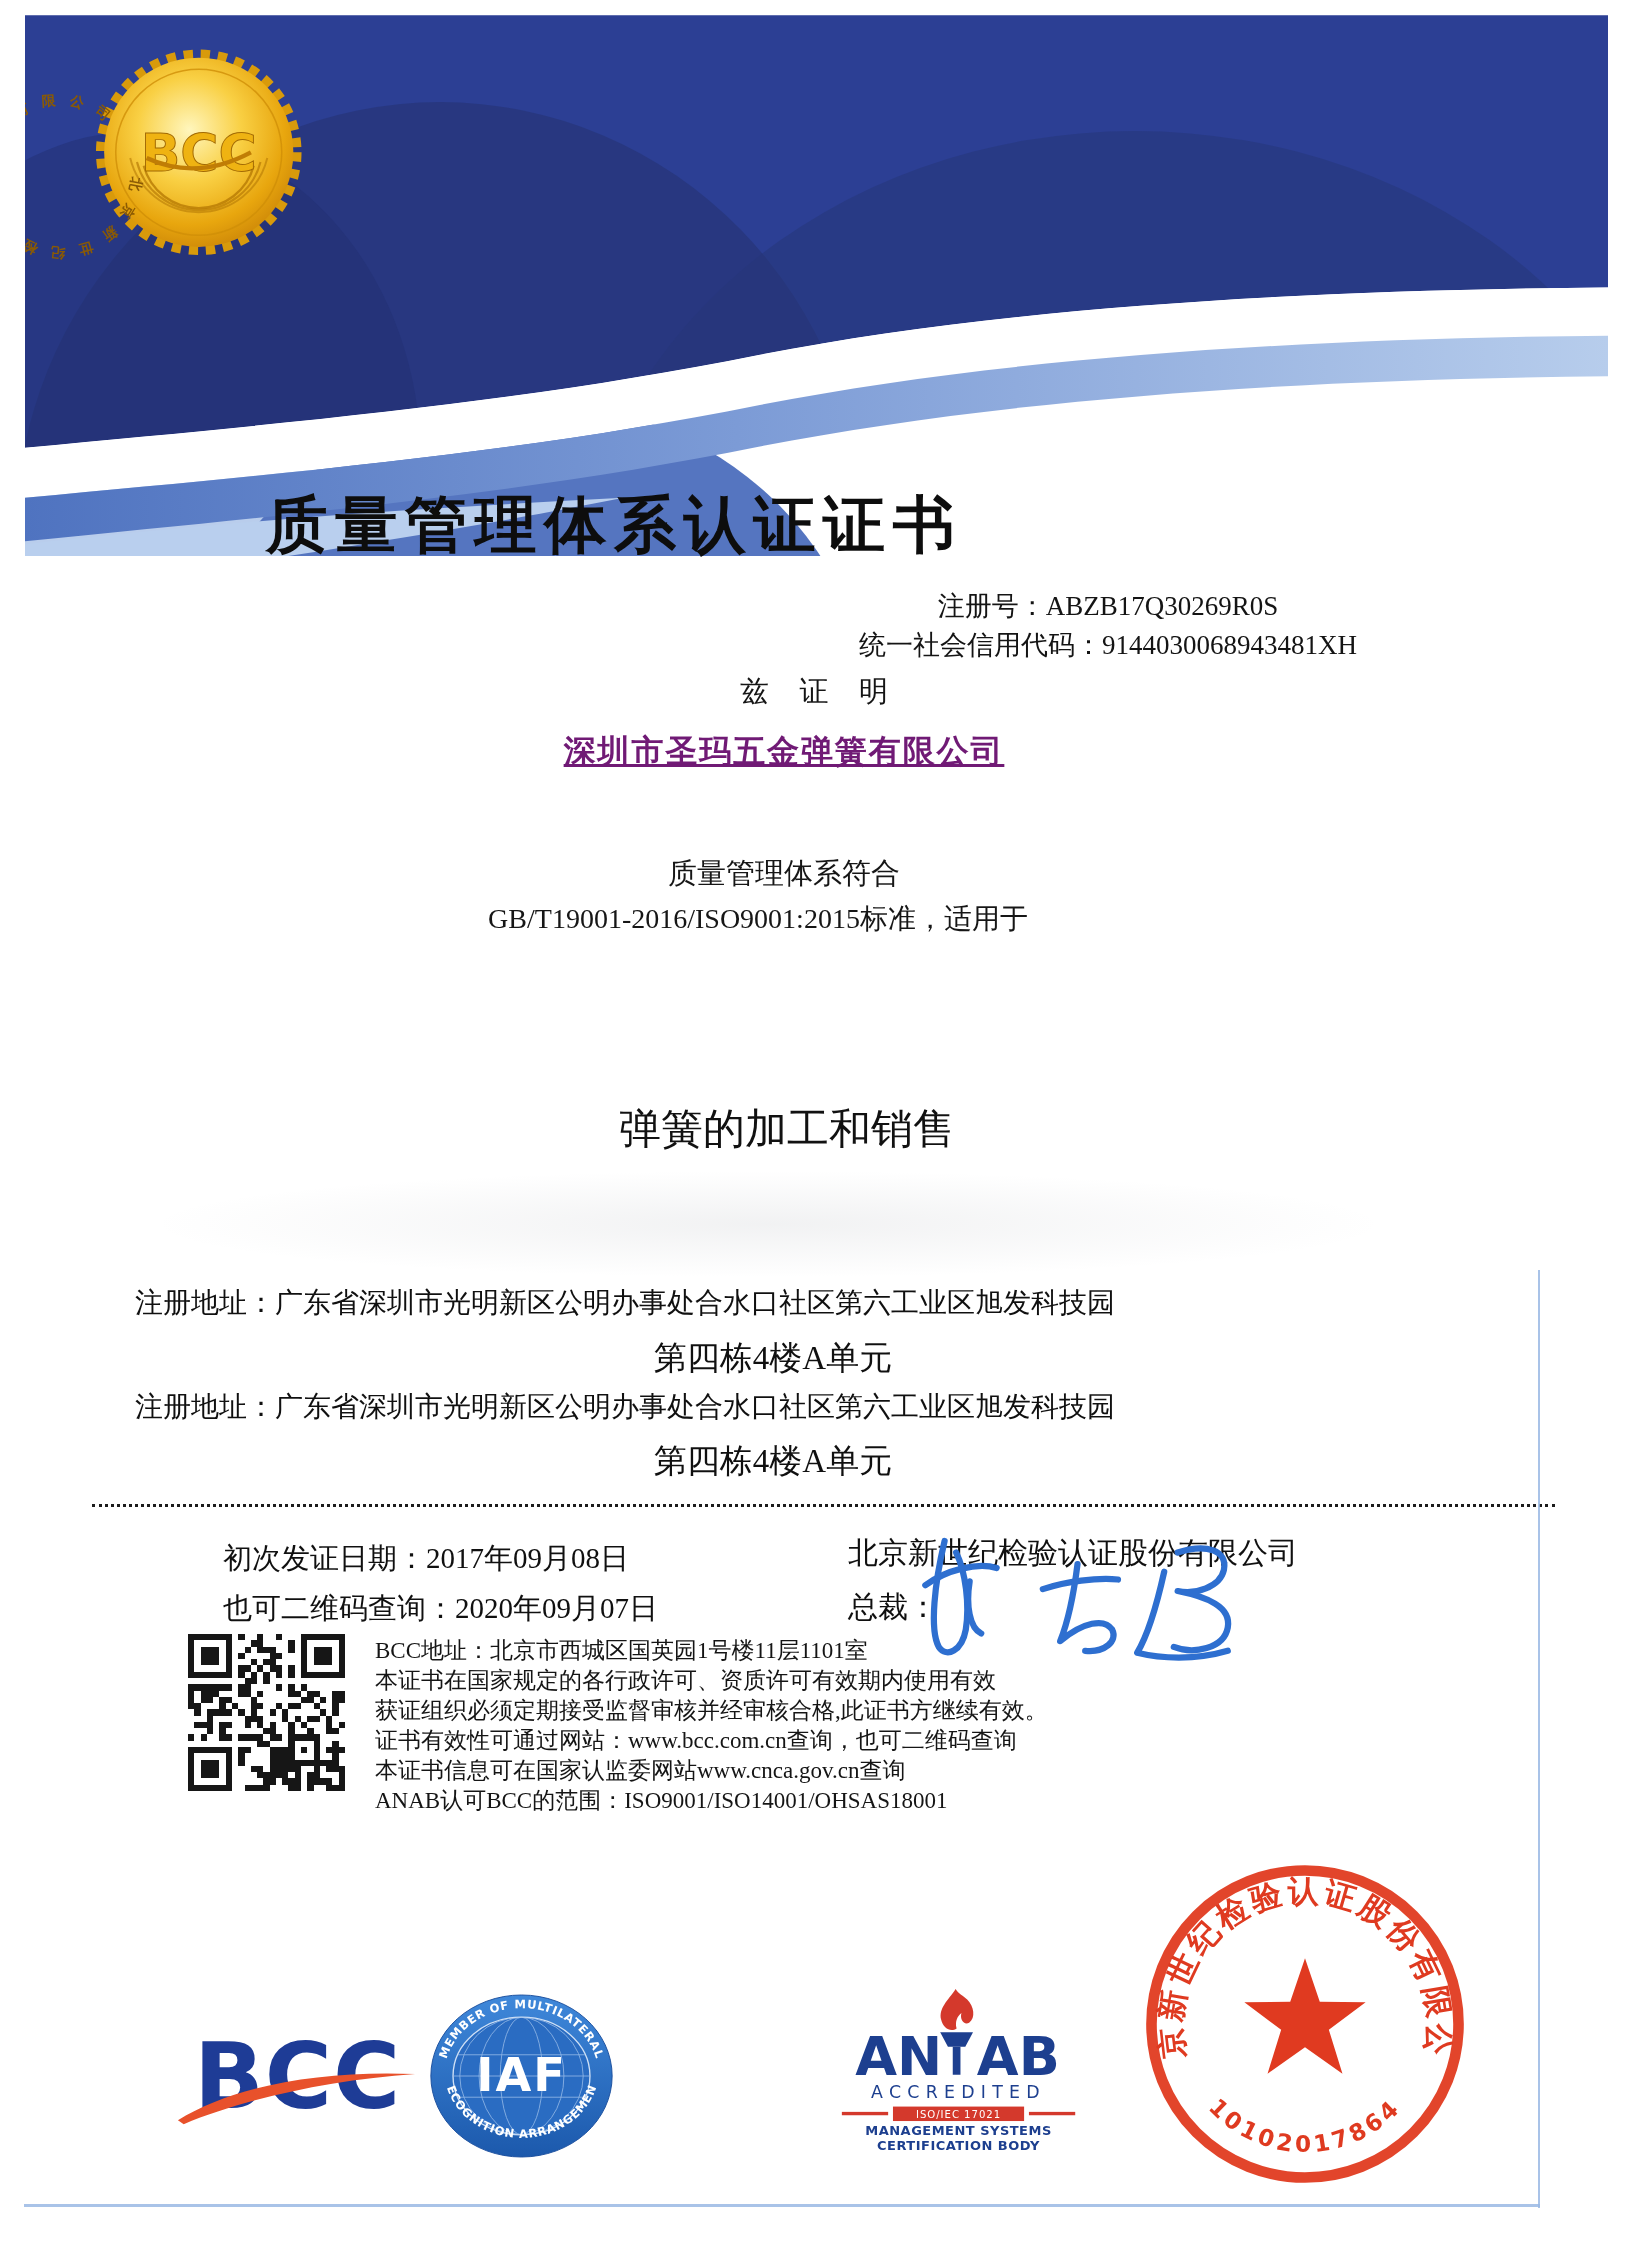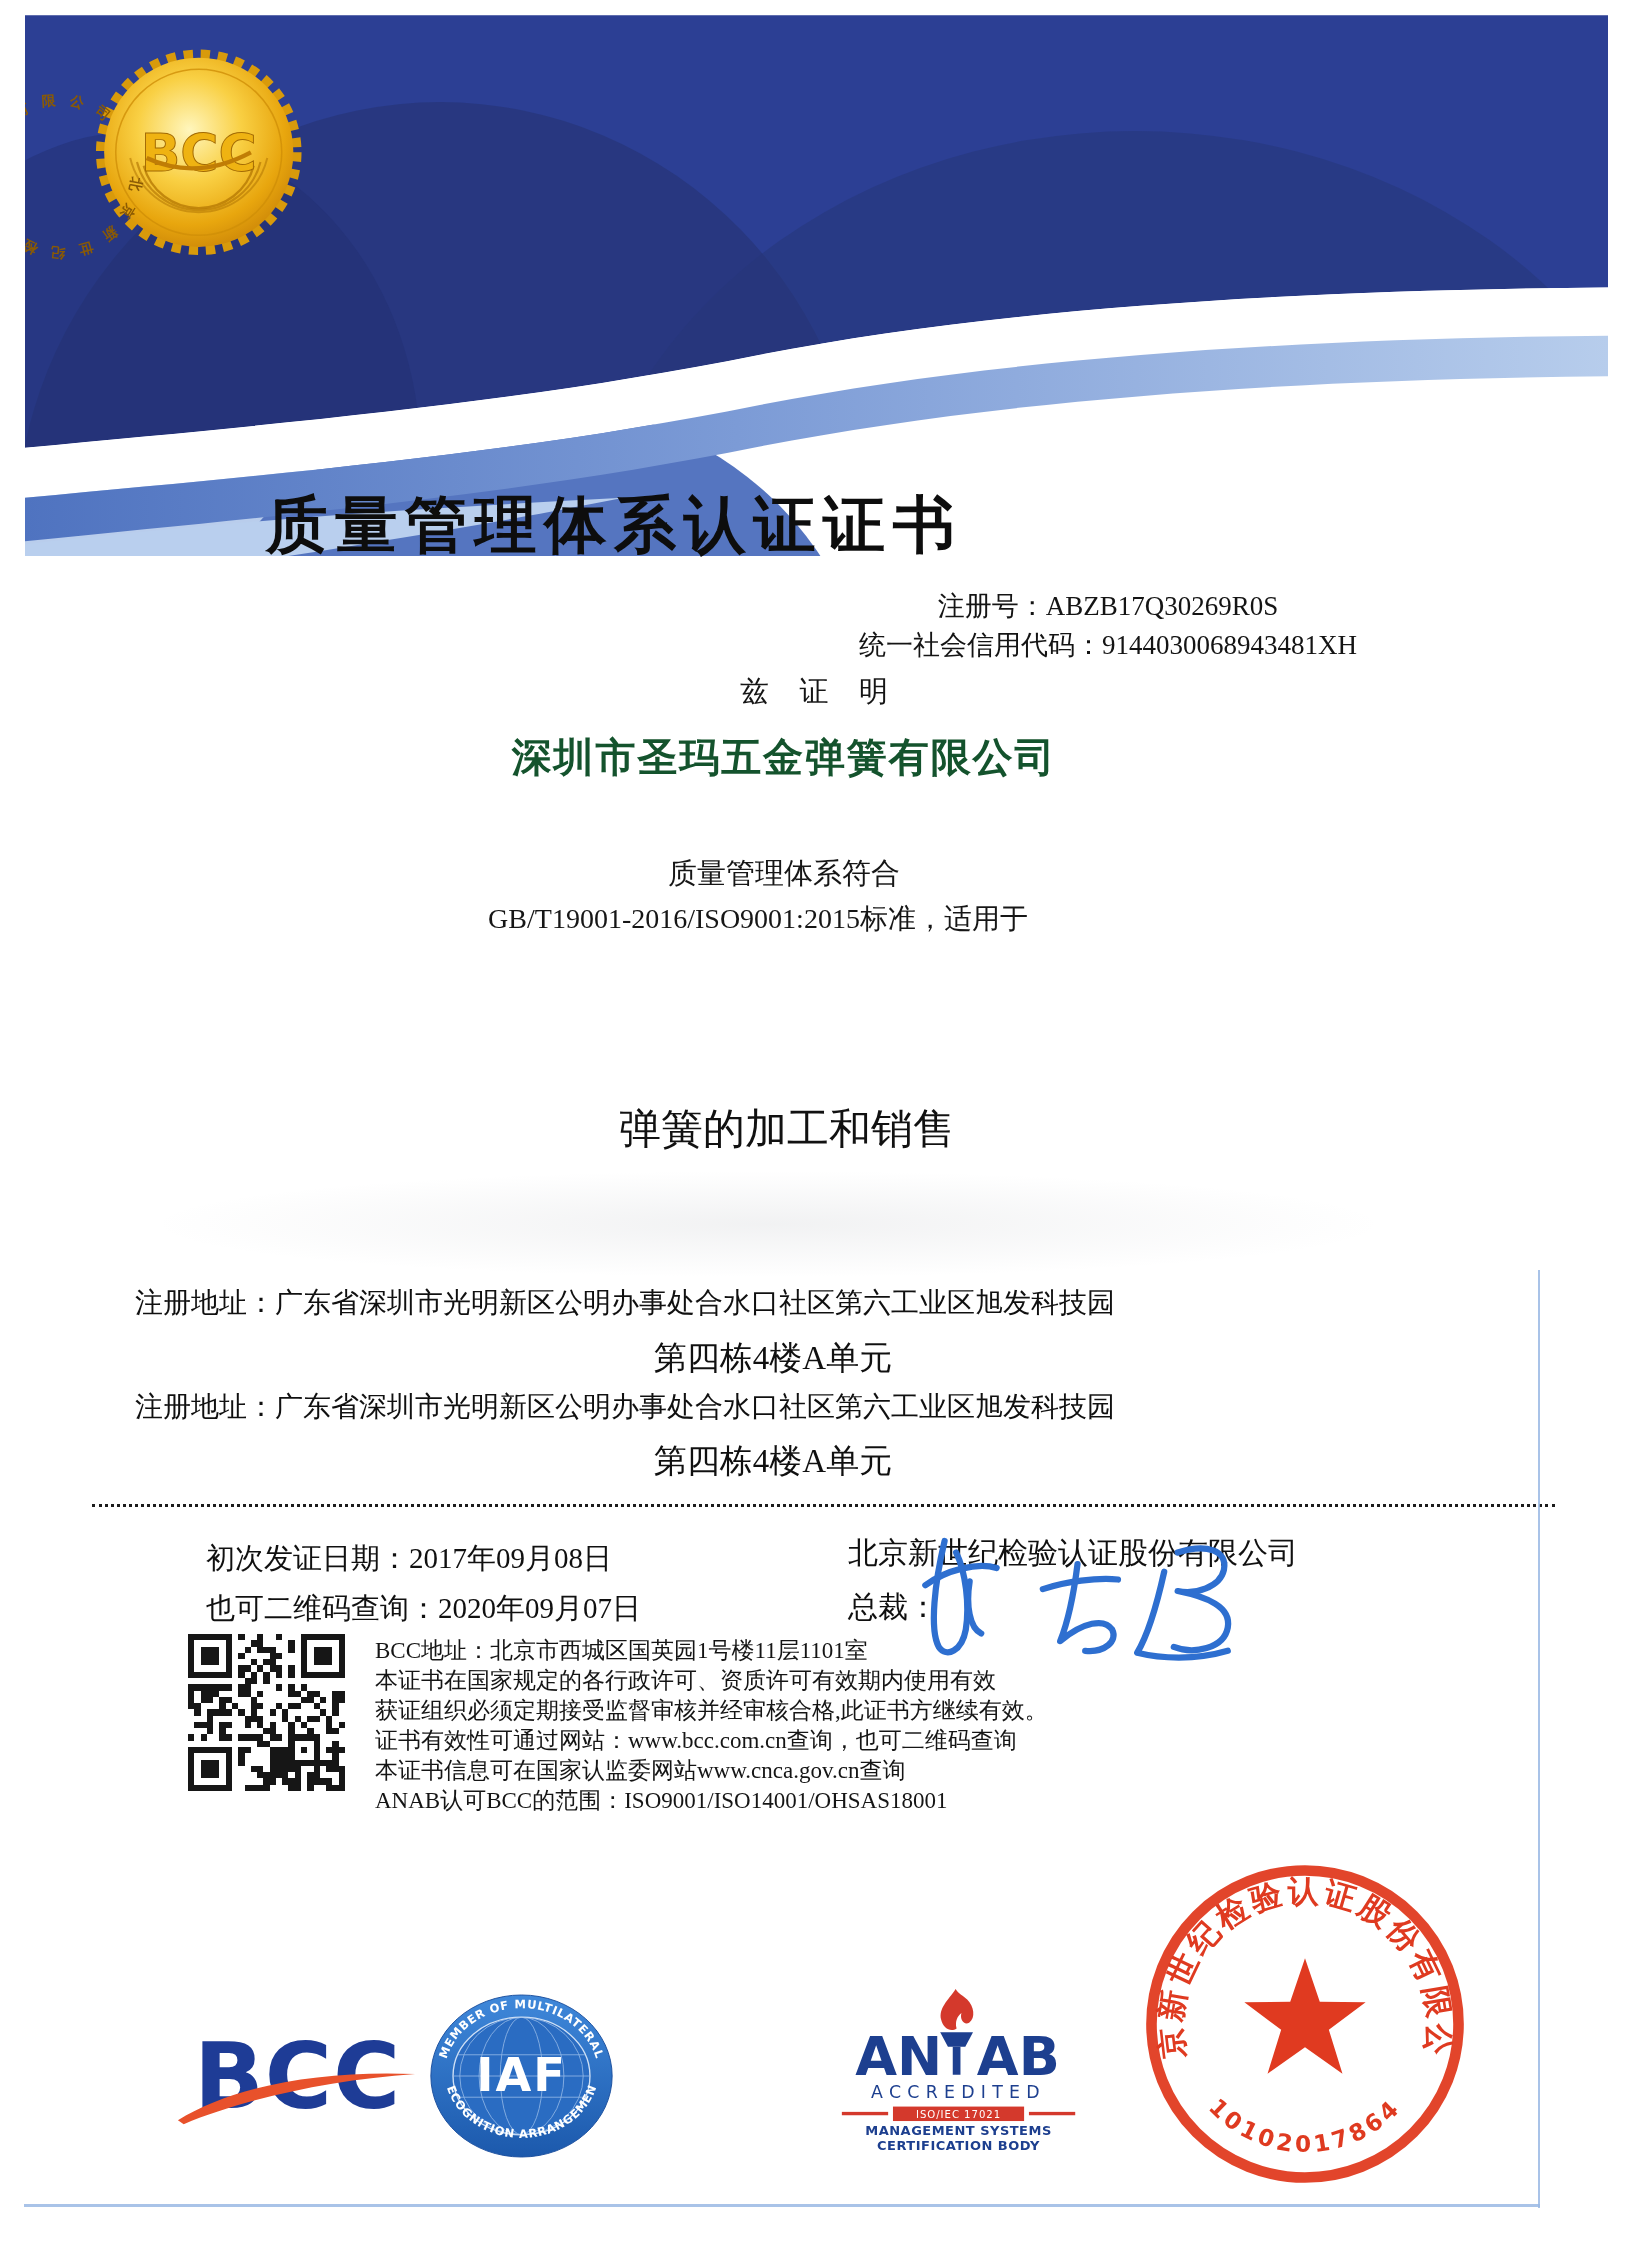--- a/index.html
+++ b/index.html
@@ -4,28 +4,28 @@
 <style>
   html,body{margin:0;padding:0;background:#e9e9e9;}
   .page{position:relative;width:1641px;height:2257px;background:#ffffff;overflow:hidden;
         font-family:"Liberation Serif","DejaVu Serif",serif;color:#111;}
   .abs{position:absolute;}
   .center{text-align:center;}
   .title{font-family:"DejaVu Serif","Liberation Serif",serif;font-weight:900;font-size:62px;
          letter-spacing:7.7px;color:#0d0d0d;}
   .reg-line{font-size:27px;line-height:39px;color:#141414;white-space:nowrap;}
   .certify{font-size:29px;letter-spacing:11.6px;color:#151515;}
-  .company{font-size:40px;font-weight:700;letter-spacing:1.9px;color:#14532d;}
+  .company{font-size:32px;font-weight:700;letter-spacing:1.9px;color:#701a75;text-decoration:underline;}
   .body30{font-size:29px;color:#161616;}
   .body29{font-size:28px;color:#161616;}
   .scope{font-size:42px;color:#111;}
   .addr{font-size:28px;color:#101010;white-space:nowrap;}
   .addr2{font-size:33px;color:#101010;}
   .dotline{height:0;border-top:3.9px dotted #1c1c1c;}
-  .dateline{font-size:29px;color:#101010;white-space:nowrap;}
+  .dateline{font-size:29px;color:#101010;white-space:nowrap;margin-left:17px;}
   .issuer{font-size:30px;color:#101010;white-space:nowrap;}
   .fineprint{font-size:23px;line-height:30px;color:#151515;white-space:nowrap;}
   .smudge{background:radial-gradient(ellipse at center, rgba(120,125,135,0.10), rgba(120,125,135,0) 70%);}
   .edge{background:#9ab8e4;opacity:0.85;}
   svg text{font-family:"Liberation Serif","DejaVu Serif",serif;}
   svg .latin{font-family:"DejaVu Sans","Liberation Sans",sans-serif;}
 </style>
 </head>
 <body>
 

